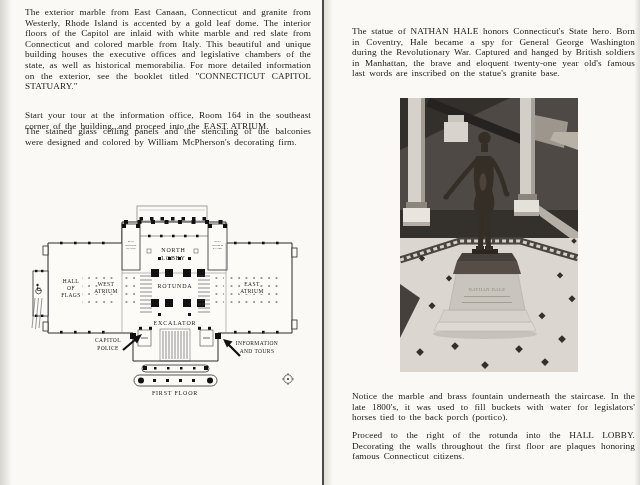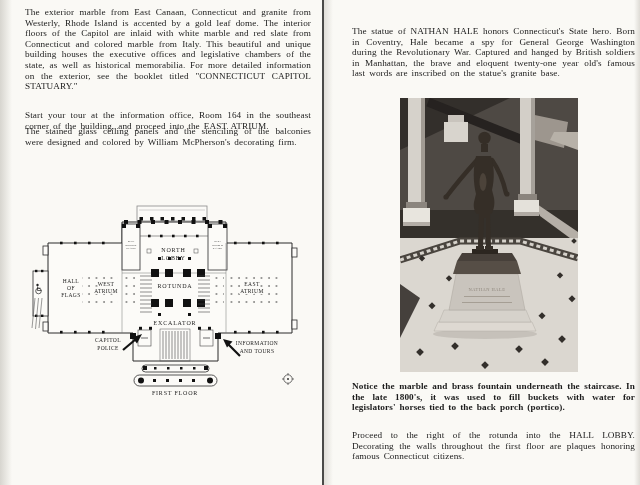--- a/index.html
+++ b/index.html
@@ -10,21 +10,21 @@
   .scan-edge-right{position:absolute;right:0;top:0;width:6px;height:485px;
     background:linear-gradient(to left,#dedcd6,rgba(250,249,245,0));}
   .divider{position:absolute;left:322px;top:0;width:1.6px;height:485px;background:#4a4a48;}
   .gutter{position:absolute;left:324px;top:0;width:9px;height:485px;
     background:linear-gradient(to right,#e0ded8,rgba(250,249,245,0));}
   .para{position:absolute;font-size:9.2px;line-height:10.6px;text-align:justify;
         word-spacing:1.6px;letter-spacing:0.1px;}
   .lp{left:25px;width:286px;}
   .rp{left:352px;width:283px;}
   .p1{top:7px;} .p2{top:110px;} .p3{top:126px;}
-  .rp1{top:26px;} .rp2{top:381px;font-weight:bold;} .rp3{top:430px;}
+  .rp1{top:26px;} .rp2{top:391px;} .rp3{top:430px;}
   .plan{position:absolute;left:12px;top:196px;width:300px;height:207px;}
   .photo{position:absolute;left:400px;top:98px;width:178px;height:274px;}
   .plan text{font-family:"Liberation Serif", serif;fill:#1e1e1e;}
   .lbl{font-size:6px;letter-spacing:0.8px;text-anchor:middle;}
   .lbl2{font-size:5.5px;letter-spacing:0.4px;text-anchor:middle;}
   .micro{font-size:2.6px;letter-spacing:0.1px;text-anchor:middle;fill:#333;}
   .halo{paint-order:stroke;stroke:#fbfaf7;stroke-width:2px;}
   .wall{fill:#fcfbf8;stroke:#2b2b2b;stroke-width:1;}
   .wall2{fill:#fcfbf8;stroke:#2b2b2b;stroke-width:0.8;}
   .blk{fill:#111;}

